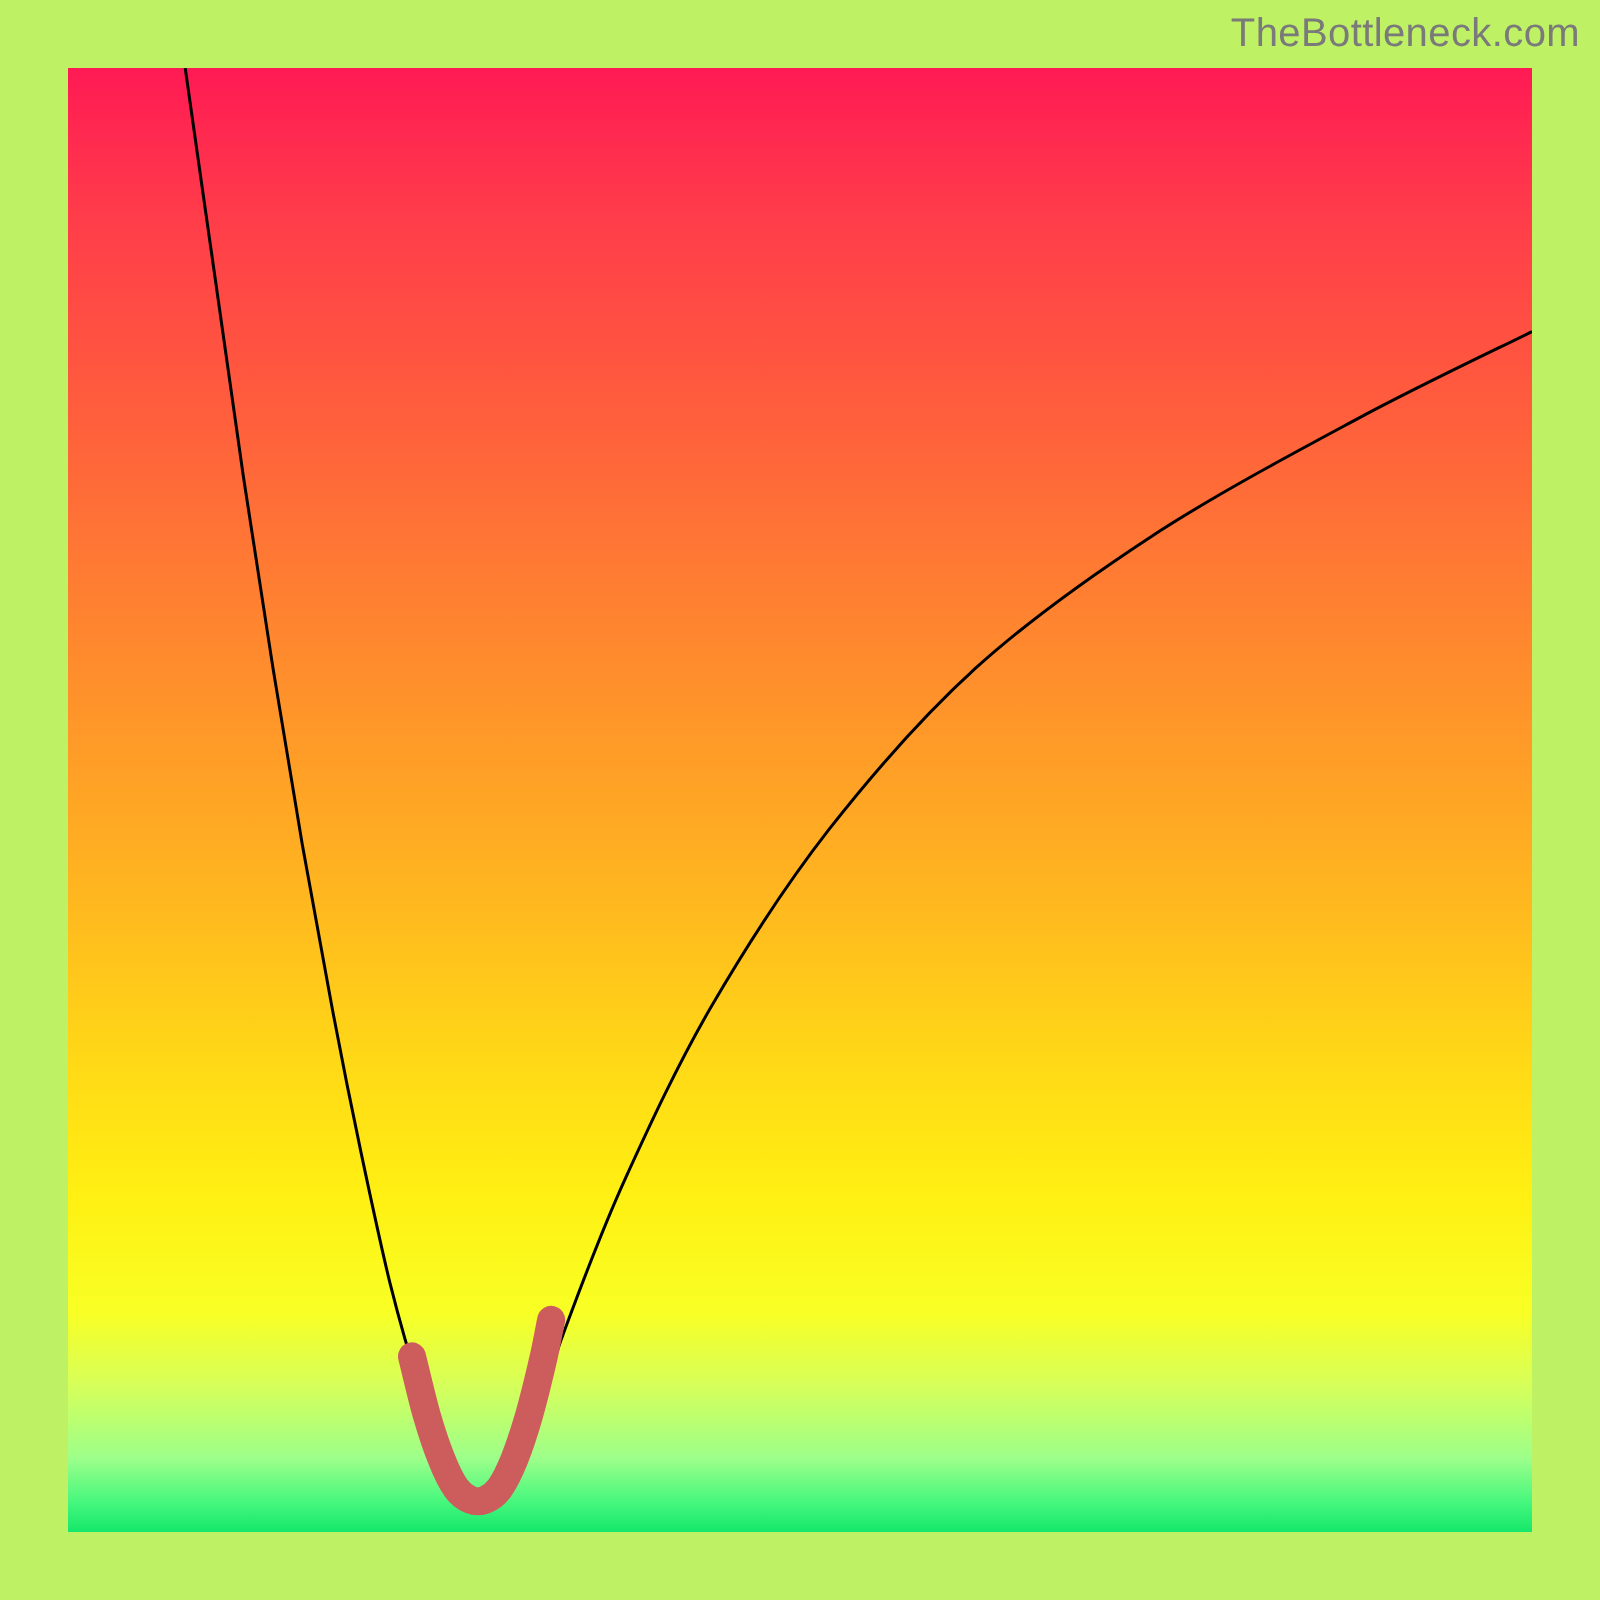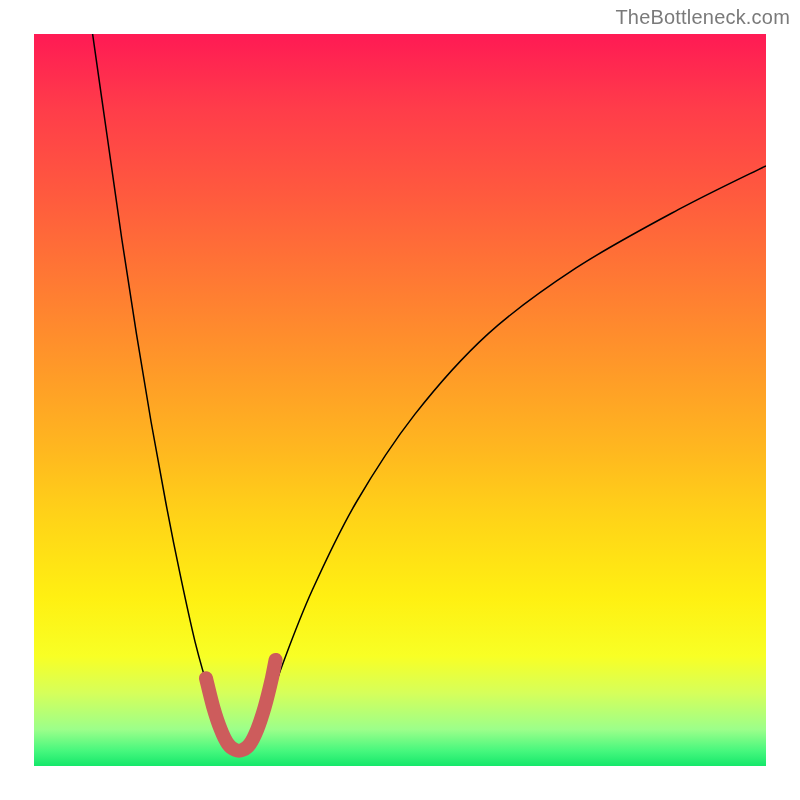--- a/index.html
+++ b/index.html
@@ -10,21 +10,21 @@
     background: #000;
     overflow: hidden;
     font-family: Arial, Helvetica, sans-serif;
   }
   .frame {
     position: absolute;
     top: 0;
     left: 0;
     width: 800px;
     height: 800px;
-    background: #ffffff;
+    background: #bef264;
   }
   .plot-area {
     position: absolute;
     top: 34px;
     left: 34px;
     width: 732px;
     height: 732px;
     overflow: hidden;
   }
   .gradient {

